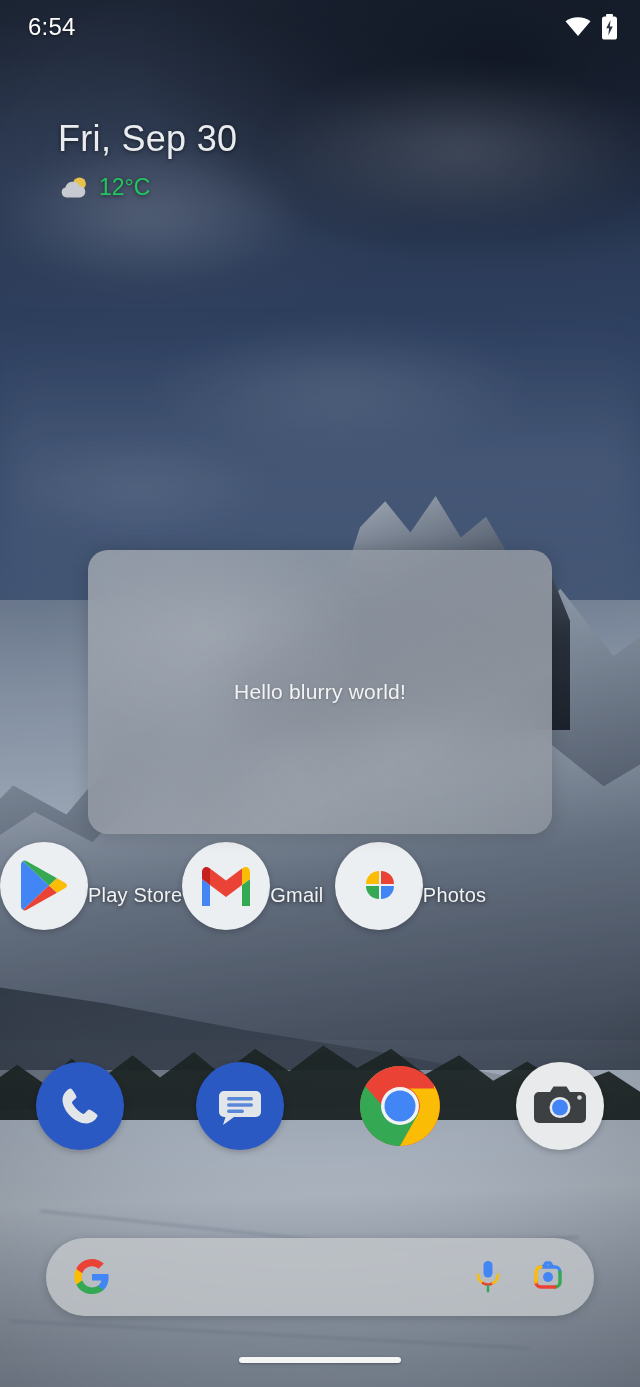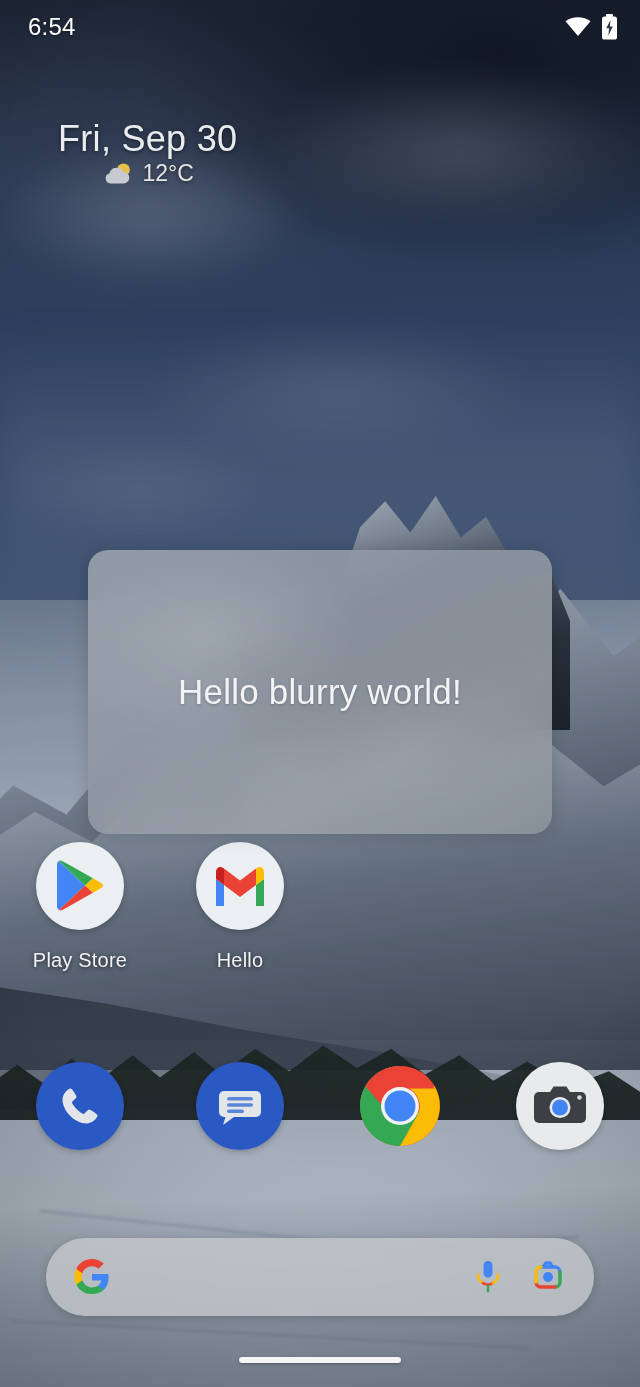--- a/index.html
+++ b/index.html
@@ -96,49 +96,49 @@
            text-shadow:0 1px 3px rgba(0,0,0,.45); }
   #status-icons { display:flex; align-items:center; gap:10px; }
 
   
   #smartspace { position:absolute; left:58px; top:118px; z-index:30; }
   #date-line {
     font-size:36px; font-weight:400; color:#e9ecef; letter-spacing:.3px;
     text-shadow:0 1px 4px rgba(0,0,0,.55);
   }
   #weather-line {
-    display:flex; align-items:center; gap:9px; 
-    font-size:23px; color:#e5e5e5; text-shadow:0 1px 4px rgba(0,0,0,.55);justify-content:center;
+    display:flex; align-items:center; gap:9px; margin-top:14px;
+    font-size:23px; color:#22c55e; text-shadow:0 1px 4px rgba(0,0,0,.55);
   }
 
   
   #blur-panel {
     position:absolute; left:88px; top:550px; width:464px; height:284px;
     border-radius:20px; z-index:25; overflow:hidden;
     background:
       radial-gradient(220px 150px at 26% 30%, rgba(176,182,190,.42), rgba(176,182,190,0) 72%),
       radial-gradient(260px 170px at 74% 70%, rgba(150,157,167,.30), rgba(150,157,167,0) 75%),
       linear-gradient(150deg, rgba(158,165,175,.86) 0%, rgba(146,153,164,.84) 40%,
                      rgba(156,162,171,.86) 70%, rgba(140,147,157,.85) 100%);
     backdrop-filter:blur(22px);
     -webkit-backdrop-filter:blur(22px);
     display:flex; align-items:center; justify-content:center;
     box-shadow:0 2px 18px rgba(0,0,0,.16);
   }
   #blur-panel-text {
-    font-size:35px; color:#f2f3f5; font-weight:400; letter-spacing:.2px;
+    font-size:21px; color:#f2f3f5; font-weight:400; letter-spacing:.2px;
     text-shadow:0 1px 3px rgba(0,0,0,.22);
   }
 
   
   #app-grid {
     position:absolute; left:0; top:842px; width:640px; z-index:20;
     display:grid; grid-template-columns:repeat(4,1fr);
   }
-  .app-cell { display:flex; flex-direction:column; align-items:center; }
+  .app-cell { display:flex; flex-direction:row; align-items:center; }
   .icon-circle {
     width:88px; height:88px; border-radius:50%;
     background:#eceff1; display:flex; align-items:center; justify-content:center;
     box-shadow:0 2px 6px rgba(0,0,0,.22);
   }
   .app-label {
     margin-top:19px; font-size:20px; color:#f0f2f4; letter-spacing:.2px;
     text-shadow:0 1px 4px rgba(0,0,0,.65); white-space:nowrap;
   }
 
@@ -253,23 +253,34 @@
     <div class="app-cell">
       <div class="icon-circle">
         <svg width="56" height="44" viewBox="0 0 56 44">
           <path d="M4 42 H12 V21 L4 15 Z" fill="#4285F4"></path>
           <path d="M44 42 H52 V15 L44 21 Z" fill="#34A853"></path>
           <path d="M4 8 C4 4 8 1.6 11.2 4 L12 4.6 V21 L4 15 Z" fill="#C5221F"></path>
           <path d="M52 8 C52 4 48 1.6 44.8 4 L44 4.6 V21 L52 15 Z" fill="#FBBC05"></path>
           <path d="M12 4.6 L28 16.6 L44 4.6 V21 L28 33 L12 21 Z" fill="#EA4335"></path>
         </svg>
       </div>
-      <div class="app-label">Hello</div>
-    </div>
-
+      <div class="app-label">Gmail</div>
+    </div>
+
+    <div class="app-cell">
+      <div class="icon-circle">
+        <svg width="52" height="52" viewBox="0 0 52 52">
+          <path d="M26 24 H13 A13 13 0 0 1 26 11 Z" fill="#FBBC05"></path>
+          <path d="M28 24 V11 A13 13 0 0 1 41 24 Z" fill="#EA4335"></path>
+          <path d="M28 26 H41 A13 13 0 0 1 28 39 Z" fill="#4285F4"></path>
+          <path d="M26 26 V39 A13 13 0 0 1 13 26 Z" fill="#34A853"></path>
+        </svg>
+      </div>
+      <div class="app-label">Photos</div>
+    </div>
 
   </div>
 
   <div id="blur-panel">
     <div id="blur-panel-text">Hello blurry world!</div>
   </div>
 
   <div id="dock">
 
     <div class="dock-cell">

